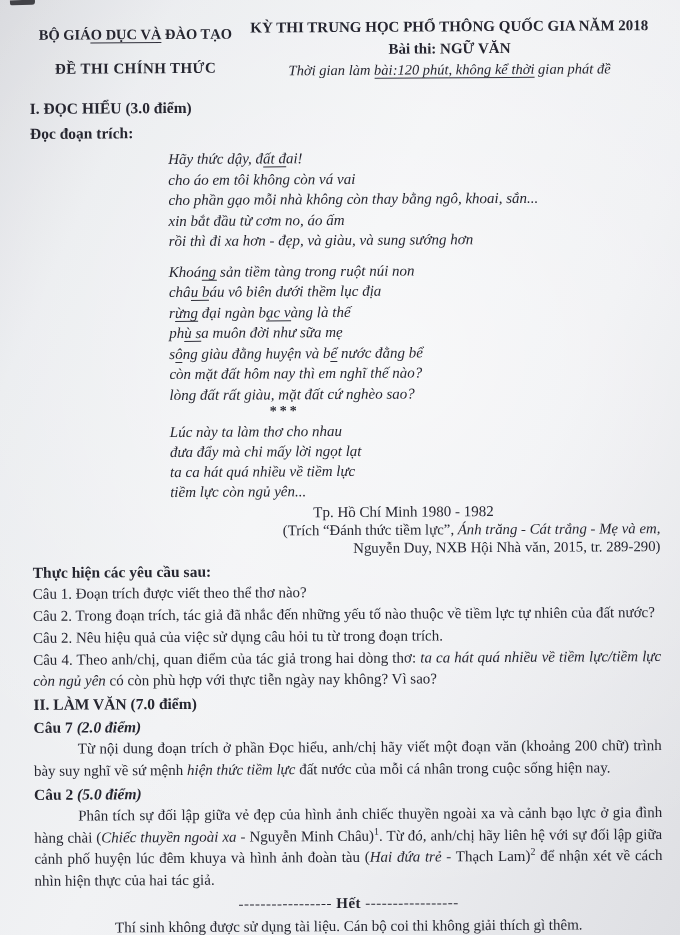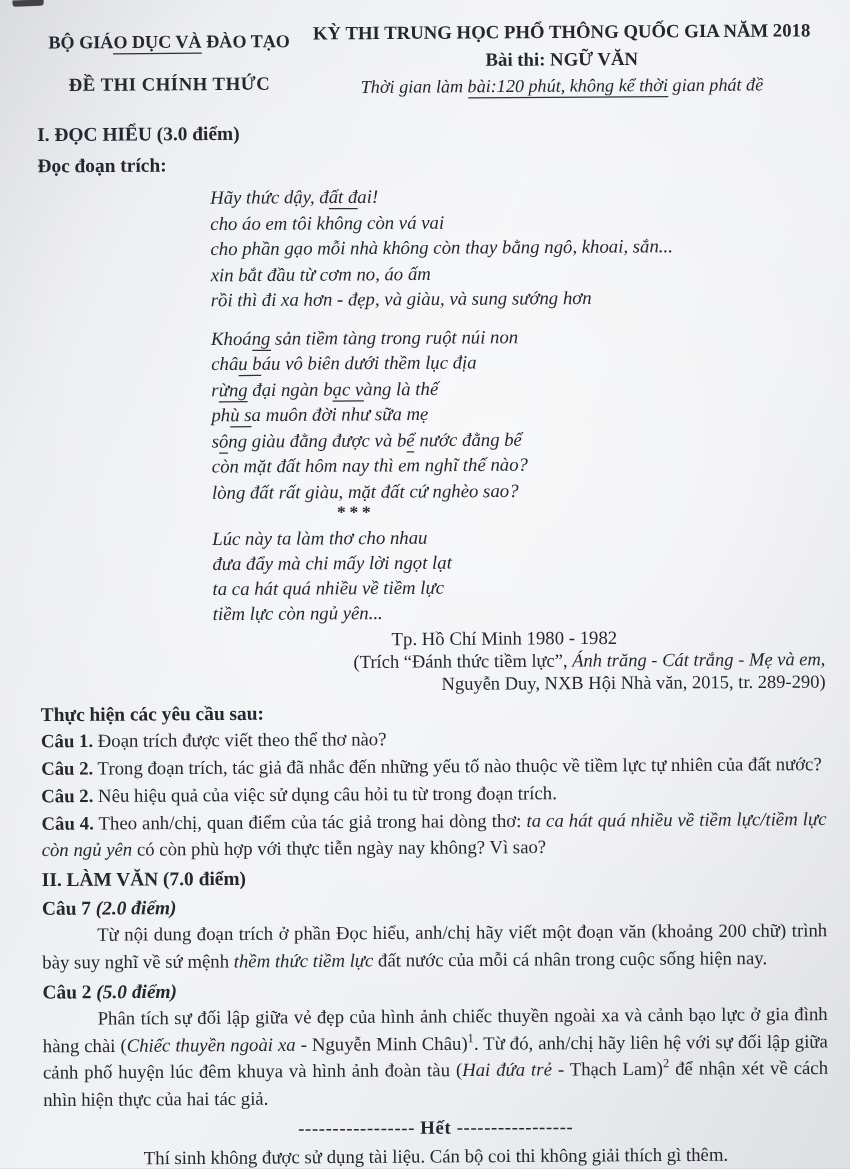--- a/index.html
+++ b/index.html
@@ -37,21 +37,21 @@
   .read-intro{font-size:15.5px;font-weight:bold;line-height:21px;margin-top:4px;}
   .poem{margin-left:138px;font-style:italic;font-size:15px;}
   .stanza1{margin-top:6px;line-height:20.5px;}
   .stanza2{margin-top:10px;line-height:20.5px;}
   .stanza3{margin-top:2px;line-height:20px;}
   .sep{margin-left:100px;margin-top:-1px;line-height:16px;font-style:normal;font-weight:bold;font-size:14px;letter-spacing:3px;}
   .place-date{margin-left:281px;margin-top:1px;font-size:15px;line-height:20px;}
   .src{ text-align:right;font-size:14.8px;line-height:17.5px;}
   .tasks-heading{font-size:15.5px;font-weight:bold;line-height:21px;margin-top:3px;}
   .q{font-size:15px;line-height:21px;margin-top:1px;text-align:justify;}
-  .q .lbl{font-weight:bold;}
+  .q .lbl{font-weight:normal;}
 
   
   .sec2-title{margin-top:2px;}
   .wq{font-size:15.5px;line-height:21px;margin-top:2px;font-weight:bold;}
   .wq .pts{font-style:italic;text-align:right;}
   .wbody{font-size:15px;line-height:21.5px;margin-top:1px;text-align:justify;text-indent:44px;}
 
   
   .het{margin-top:3px;text-align:center;font-size:15px;line-height:20px;letter-spacing:.5px;}
   .het .end{font-weight:bold;text-align:center;}
@@ -85,21 +85,21 @@
         <div>cho áo em tôi không còn vá vai</div>
         <div>cho phần gạo mỗi nhà không còn thay bằng ngô, khoai, sắn...</div>
         <div>xin bắt đầu từ cơm no, áo ấm</div>
         <div>rồi thì đi xa hơn - đẹp, và giàu, và sung sướng hơn</div>
       </div>
       <div class="stanza2">
         <div><span>Khoá</span><span class="pen-u">ng</span><span> sản tiềm tàng trong ruột núi non</span></div>
         <div><span>châ</span><span class="pen-u">u b</span><span>áu vô biên dưới thềm lục địa</span></div>
         <div><span>r</span><span class="pen-u">ừng</span><span> đại ngàn b</span><span class="pen-u">ạc v</span><span>àng là thế</span></div>
         <div><span>ph</span><span class="pen-u">ù s</span><span>a muôn đời như sữa mẹ</span></div>
-        <div><span>s</span><span class="pen-u">ô</span><span>ng giàu đằng được và b</span><span class="pen-u">ể</span><span> nước đằng bể</span></div>
+        <div><span>s</span><span class="pen-u">ô</span><span>ng giàu đằng huyện và b</span><span class="pen-u">ể</span><span> nước đằng bể</span></div>
         <div>còn mặt đất hôm nay thì em nghĩ thế nào?</div>
         <div>lòng đất rất giàu, mặt đất cứ nghèo sao?</div>
       </div>
       <div class="sep">***</div>
       <div class="stanza3">
         <div>Lúc này ta làm thơ cho nhau</div>
         <div>đưa đẩy mà chi mấy lời ngọt lạt</div>
         <div>ta ca hát quá nhiều về tiềm lực</div>
         <div>tiềm lực còn ngủ yên...</div>
       </div>
@@ -112,21 +112,21 @@
     <div class="tasks-heading">Thực hiện các yêu cầu sau:</div>
 
     <div class="q"><span class="lbl">Câu 1.</span><span> Đoạn trích được viết theo thể thơ nào?</span></div>
     <div class="q"><span class="lbl">Câu 2.</span><span> Trong đoạn trích, tác giả đã nhắc đến những yếu tố nào thuộc về tiềm lực tự nhiên của đất nước?</span></div>
     <div class="q"><span class="lbl">Câu 2.</span><span> Nêu hiệu quả của việc sử dụng câu hỏi tu từ trong đoạn trích.</span></div>
     <div class="q"><span class="lbl">Câu 4.</span><span> Theo anh/chị, quan điểm của tác giả trong hai dòng thơ: </span><span class="i">ta ca hát quá nhiều về tiềm lực/tiềm lực còn ngủ yên</span><span> có còn phù hợp với thực tiễn ngày nay không? Vì sao?</span></div>
 
     <div class="sec-title sec2-title">II. LÀM VĂN (7.0 điểm)</div>
 
     <div class="wq"><span>Câu 7 </span><span class="pts">(2.0 điểm)</span></div>
-    <div class="wbody"><span>Từ nội dung đoạn trích ở phần Đọc hiểu, anh/chị hãy viết một đoạn văn (khoảng 200 chữ) trình bày suy nghĩ về sứ mệnh </span><span class="i">thềm thức tiềm lực</span><span> đất nước của mỗi cá nhân trong cuộc sống hiện nay.</span></div>
+    <div class="wbody"><span>Từ nội dung đoạn trích ở phần Đọc hiểu, anh/chị hãy viết một đoạn văn (khoảng 200 chữ) trình bày suy nghĩ về sứ mệnh </span><span class="i">hiện thức tiềm lực</span><span> đất nước của mỗi cá nhân trong cuộc sống hiện nay.</span></div>
 
     <div class="wq"><span>Câu 2 </span><span class="pts">(5.0 điểm)</span></div>
     <div class="wbody"><span>Phân tích sự đối lập giữa vẻ đẹp của hình ảnh chiếc thuyền ngoài xa và cảnh bạo lực ở gia đình hàng chài (</span><span class="i">Chiếc thuyền ngoài xa</span><span> - Nguyễn Minh Châu)</span><sup>1</sup><span>. Từ đó, anh/chị hãy liên hệ với sự đối lập giữa cảnh phố huyện lúc đêm khuya và hình ảnh đoàn tàu (</span><span class="i">Hai đứa trẻ</span><span> - Thạch Lam)</span><sup>2</sup><span> để nhận xét về cách nhìn hiện thực của hai tác giả.</span></div>
 
     <div class="het"><span>-----------------</span> <span class="end">Hết</span> <span>-----------------</span></div>
     <div class="exam-note">Thí sinh không được sử dụng tài liệu. Cán bộ coi thi không giải thích gì thêm.</div>
 
   </div>
 </div>
 

